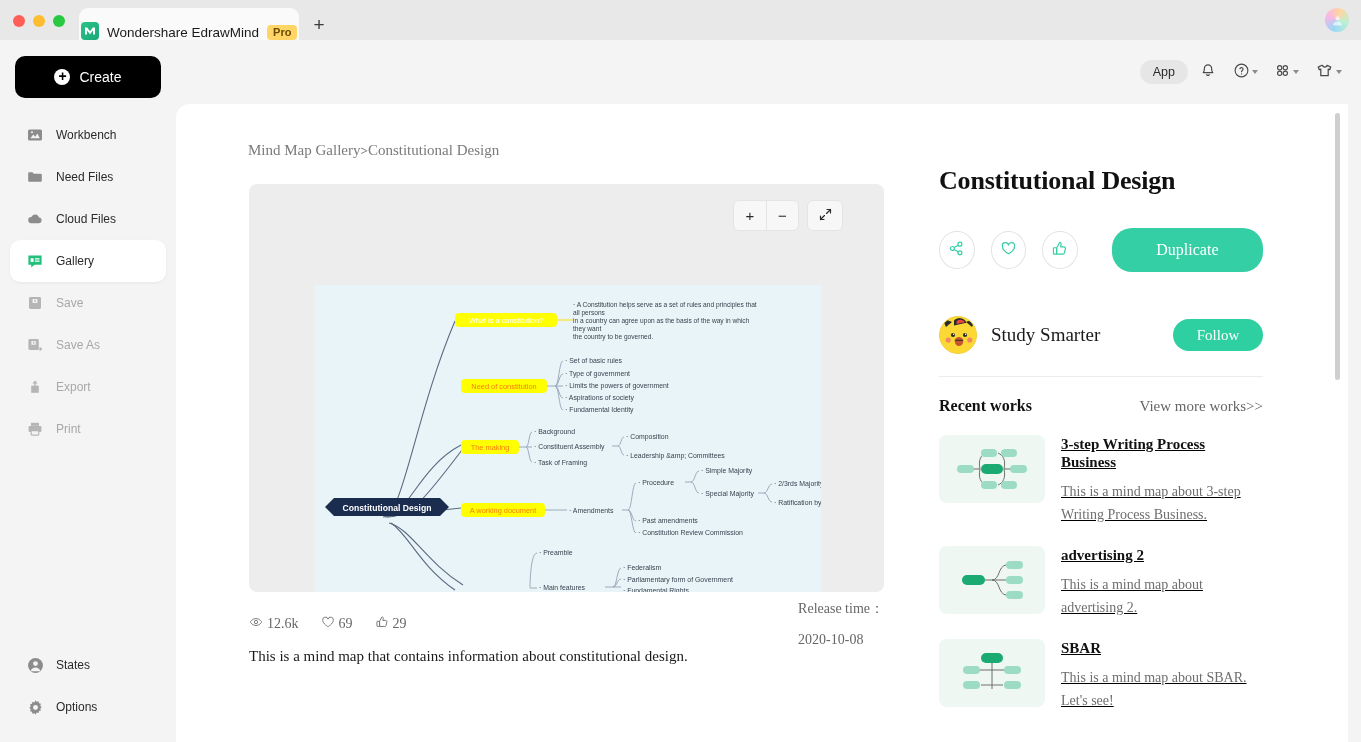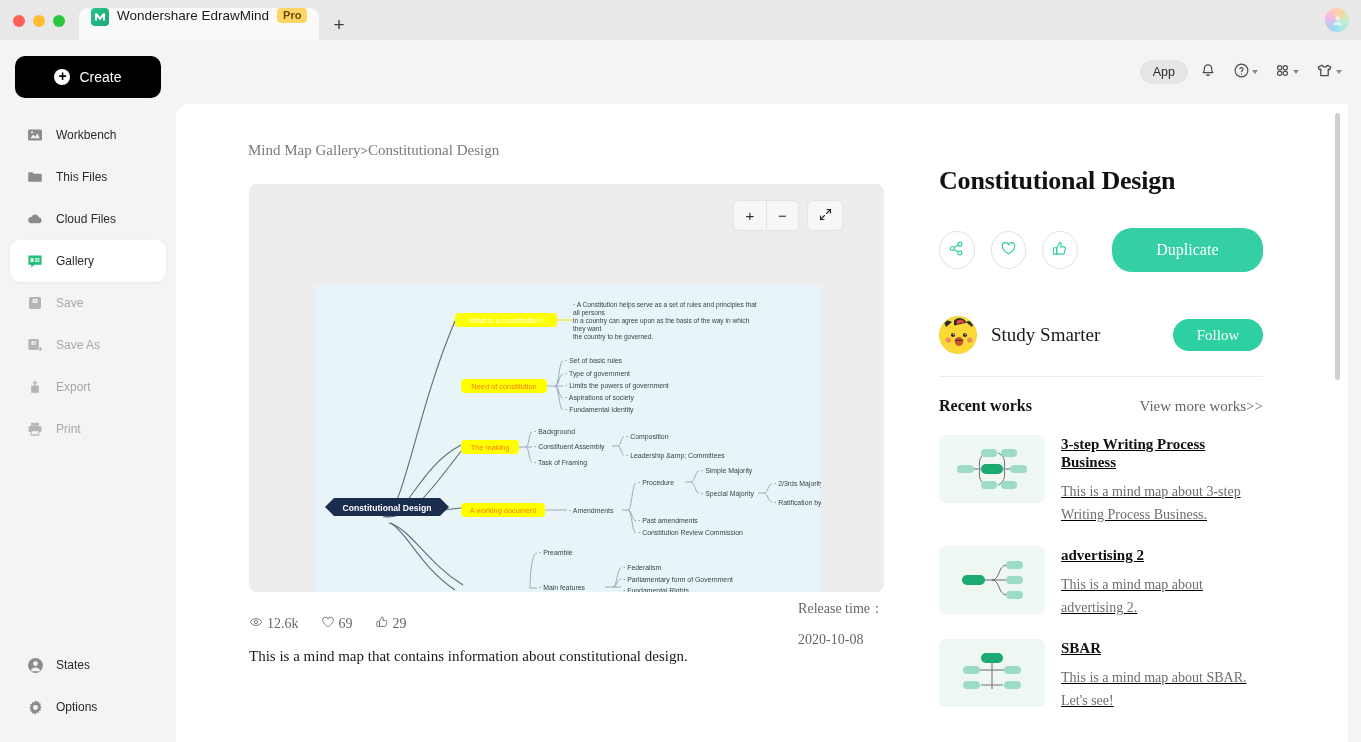--- a/index.html
+++ b/index.html
@@ -18,22 +18,22 @@
     display: flex; align-items: flex-end;
   }
   .traffic { display: flex; gap: 8px; padding: 0 0 13px 13px; }
   .dot { width: 12px; height: 12px; border-radius: 50%; }
   .dot.red { background: #ff5f57; }
   .dot.yellow { background: #febc2e; }
   .dot.green { background: #28c840; }
 
   .tab {
     margin-left: 14px; height: 32px; background: #fafafa;
-    border-radius: 9px 9px 0 0; display: flex; align-items: flex-start;
-    padding: 0 12px; gap: 8px;
+    border-radius: 9px 9px 0 0; display: flex; align-items: flex-end;
+    padding: 0 2px; gap: 8px;
   }
   .tab-logo {
     width: 18px; height: 18px; border-radius: 4px;
     background: linear-gradient(135deg,#2bc48a 0%, #18a777 100%);
     display: flex; align-items: center; justify-content: center;
     color: #fff; font-size: 11px; font-weight: bold;
   }
   .tab-title { font-size: 13.5px; color: #1b1b1b; white-space: nowrap; }
   .pro-badge {
     background: #ffd666; color: #6b4a00; font-size: 11px; font-weight: bold;
@@ -265,21 +265,21 @@
         </span>
         <span class="nav-label">Workbench</span>
       </div>
 
       <div class="nav-item">
         <span class="nav-icon">
           <svg width="16" height="16" viewBox="0 0 16 16">
               <path d="M1.2 4.2a1 1 0 0 1 1-1h3.3l1.3 1.5h7a1 1 0 0 1 1 1v6.1a1 1 0 0 1-1 1H2.2a1 1 0 0 1-1-1z" fill="#8c8c8c"></path>
             </svg>
         </span>
-        <span class="nav-label">This Files</span>
+        <span class="nav-label">Need Files</span>
       </div>
 
       <div class="nav-item">
         <span class="nav-icon">
           <svg width="16" height="16" viewBox="0 0 16 16">
               <path d="M4.2 12.2h7.4a2.8 2.8 0 0 0 .3-5.6A3.9 3.9 0 0 0 4.4 6 2.9 2.9 0 0 0 4.2 12.2z" fill="#8c8c8c"></path>
             </svg>
         </span>
         <span class="nav-label">Cloud Files</span>
       </div>

